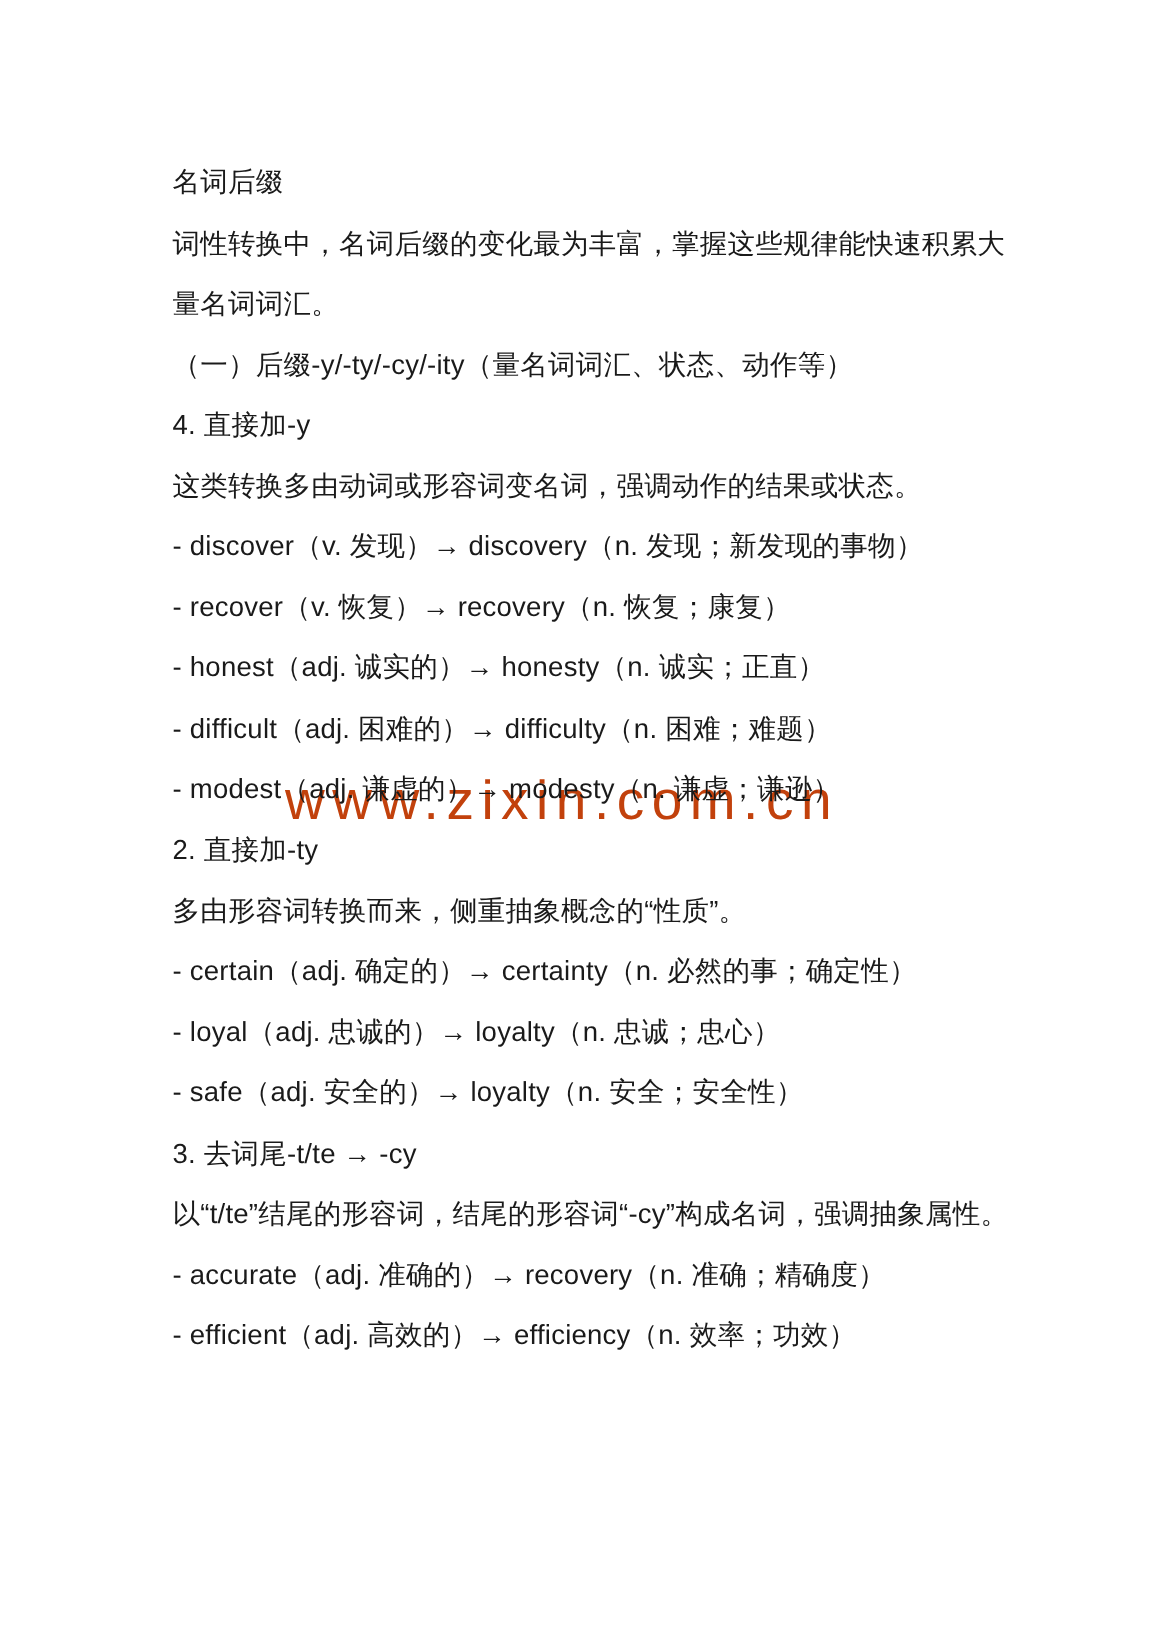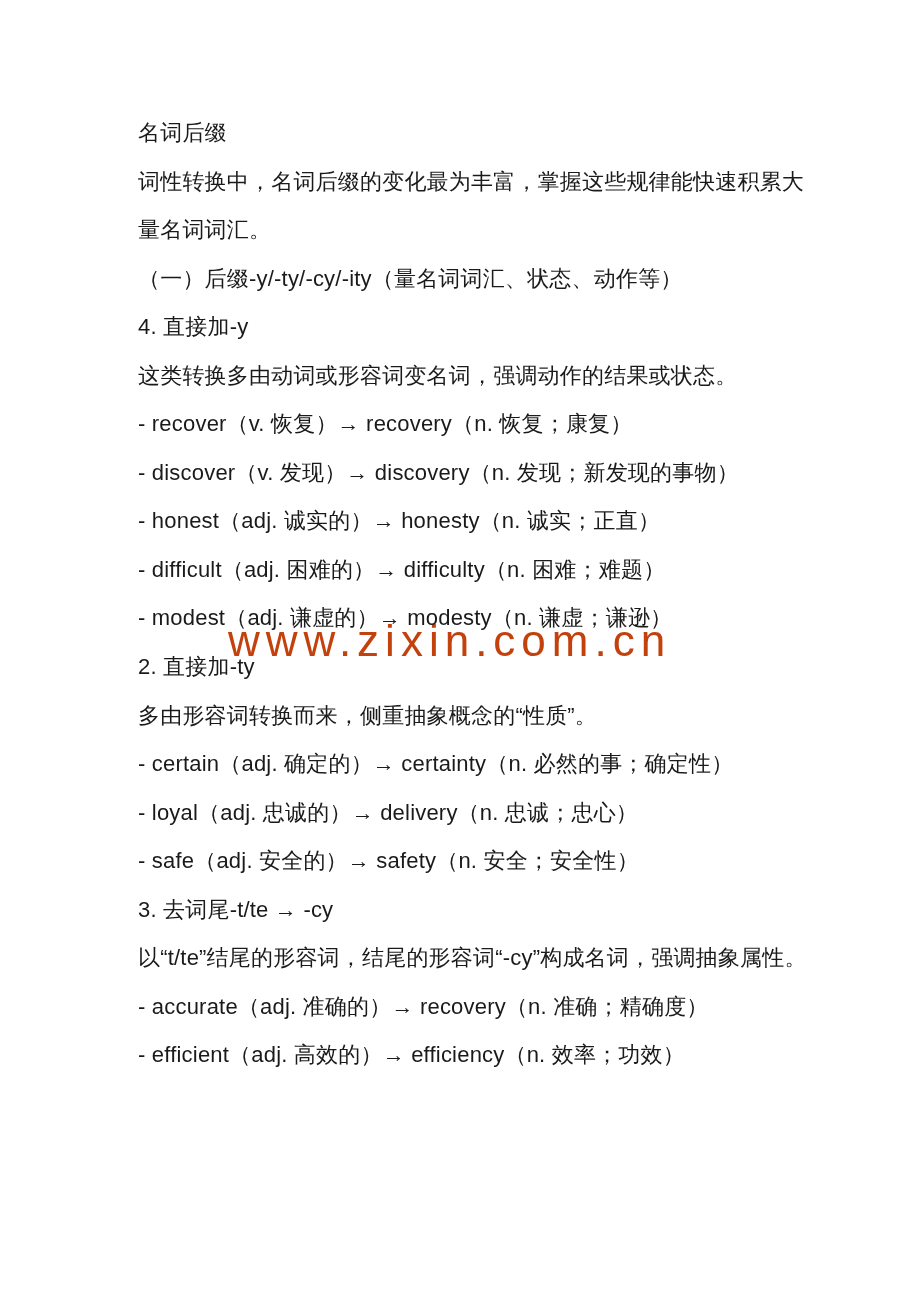--- a/index.html
+++ b/index.html
@@ -28,21 +28,21 @@
     font-size: 44px;
     letter-spacing: 6px;
     color: #c2410c;
     white-space: nowrap;
     z-index: 0;
     user-select: none;
   }
   .content {
     position: absolute;
     left: 138px;
-    top: 109px;
+    top: 122px;
     width: 690px;
     z-index: 1;
   }
   .line {
     font-size: 22px;
     line-height: 48.55px;
     color: #1a1a1a;
     white-space: pre;
     letter-spacing: 0.2px;
   }
@@ -52,28 +52,28 @@
 
 <div class="page">
   <div class="watermark">www.zixin.com.cn</div>
   <div class="content" id="content">
       <div class="line">名词后缀</div>
       <div class="line">词性转换中，名词后缀的变化最为丰富，掌握这些规律能快速积累大</div>
       <div class="line">量名词词汇。</div>
       <div class="line">（一）后缀-y/-ty/-cy/-ity（量名词词汇、状态、动作等）</div>
       <div class="line">4. 直接加-y</div>
       <div class="line">这类转换多由动词或形容词变名词，强调动作的结果或状态。</div>
+      <div class="line">- discover（v. 发现）→ discovery（n. 发现；新发现的事物）</div>
       <div class="line">- recover（v. 恢复）→ recovery（n. 恢复；康复）</div>
-      <div class="line">- discover（v. 发现）→ discovery（n. 发现；新发现的事物）</div>
       <div class="line">- honest（adj. 诚实的）→ honesty（n. 诚实；正直）</div>
       <div class="line">- difficult（adj. 困难的）→ difficulty（n. 困难；难题）</div>
       <div class="line">- modest（adj. 谦虚的）→ modesty（n. 谦虚；谦逊）</div>
       <div class="line">2. 直接加-ty</div>
       <div class="line">多由形容词转换而来，侧重抽象概念的“性质”。</div>
       <div class="line">- certain（adj. 确定的）→ certainty（n. 必然的事；确定性）</div>
-      <div class="line">- loyal（adj. 忠诚的）→ delivery（n. 忠诚；忠心）</div>
-      <div class="line">- safe（adj. 安全的）→ safety（n. 安全；安全性）</div>
+      <div class="line">- loyal（adj. 忠诚的）→ loyalty（n. 忠诚；忠心）</div>
+      <div class="line">- safe（adj. 安全的）→ loyalty（n. 安全；安全性）</div>
       <div class="line">3. 去词尾-t/te → -cy</div>
       <div class="line">以“t/te”结尾的形容词，结尾的形容词“-cy”构成名词，强调抽象属性。</div>
       <div class="line">- accurate（adj. 准确的）→ recovery（n. 准确；精确度）</div>
       <div class="line">- efficient（adj. 高效的）→ efficiency（n. 效率；功效）</div>
     </div>
 </div>
 
 </body></html>

